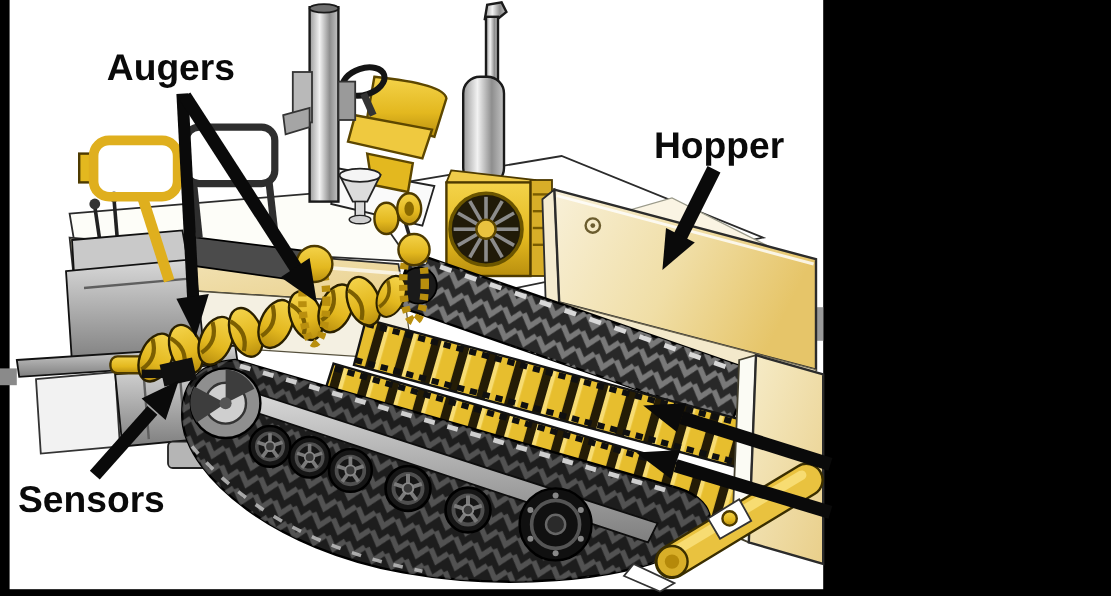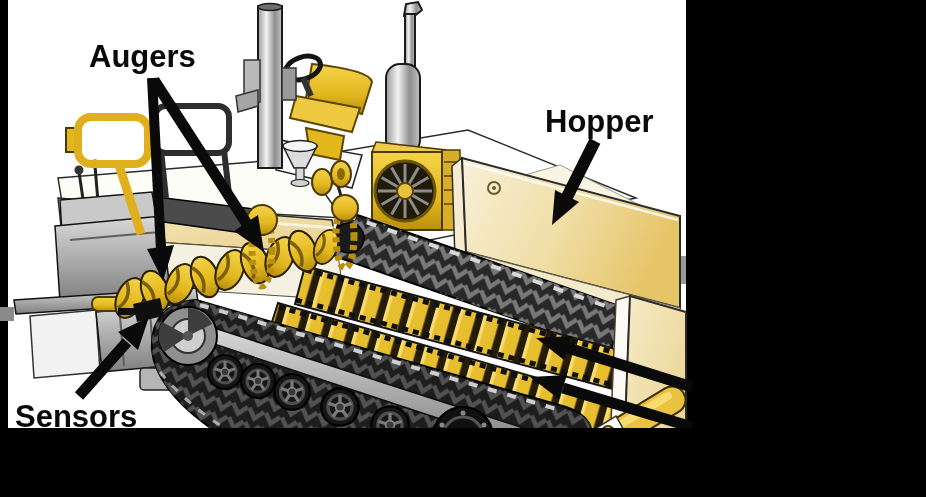--- a/index.html
+++ b/index.html
@@ -1,16 +1,16 @@
 <!DOCTYPE html>
 <html><head>
 <meta charset="utf-8">
 <style>
   html,body{margin:0;padding:0;background:#000;}
-  .stage{position:relative;width:926px;height:428px;background:#bef264;overflow:hidden;
+  .stage{position:relative;width:926px;height:497px;background:#bef264;overflow:hidden;
          font-family:"Liberation Sans", sans-serif;text-align:right;}
   svg{position:absolute;left:0;top:0;}
   text.callout{font-family:"Liberation Sans", sans-serif;font-weight:bold;font-size:31px;fill:#0a0a0a;}
 </style>
 </head>
 <body>
 
 <div class="stage">
 <svg width="926" height="497" viewBox="0 0 926 497">
   <defs>

